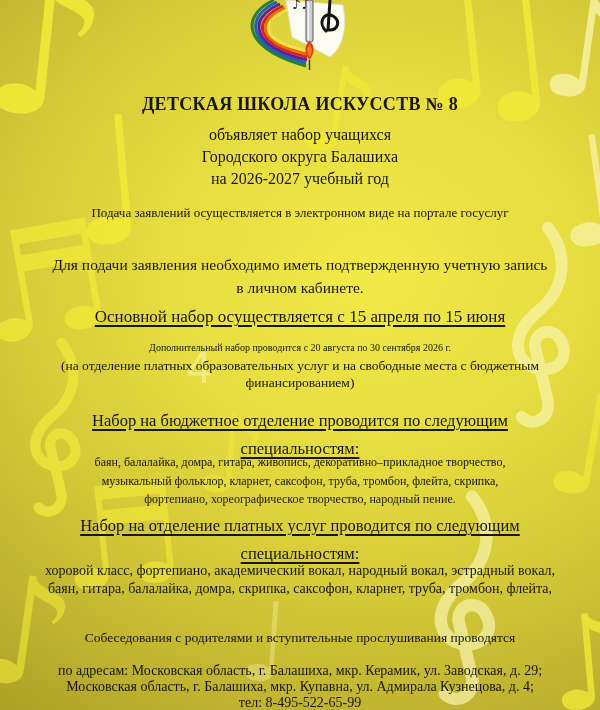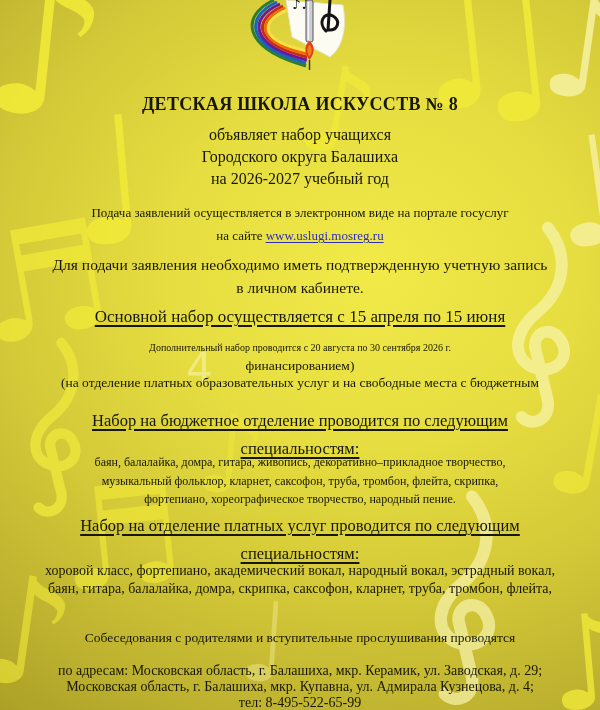--- a/index.html
+++ b/index.html
@@ -105,33 +105,32 @@
 
   <div class="tb title">ДЕТСКАЯ ШКОЛА ИСКУССТВ № 8</div>
   <div class="tb subtitle">
     <div>объявляет набор учащихся</div>
     <div>Городского округа Балашиха</div>
     <div>на 2026-2027 учебный год</div>
   </div>
 
   <div class="tb app1">
     <div>Подача заявлений осуществляется в электронном виде на портале госуслуг</div>
-    <div><span>на сайте </span><a class="link">www.uslugi.mosreg.ru</a></div>
   </div>
   <div class="tb app2">
     <div>Для подачи заявления необходимо иметь подтвержденную учетную запись</div>
     <div>в личном кабинете.</div>
   </div>
 
   <div class="tb h-main"><span class="h-ul">Основной набор осуществляется с 15 апреля по 15 июня</span></div>
 
   <div class="tb additional">
     <div class="l1">Дополнительный набор проводится с 20 августа по 30 сентября 2026 г.</div>
+    <div class="l2">(на отделение платных образовательных услуг и на свободные места с бюджетным</div>
     <div class="l2">финансированием)</div>
-    <div class="l2">(на отделение платных образовательных услуг и на свободные места с бюджетным</div>
   </div>
 
   <div class="tb h-budget">
     <div><span class="h-ul">Набор на бюджетное отделение проводится по следующим</span></div>
     <div><span class="h-ul">специальностям:</span></div>
   </div>
   <div class="tb budget-list">
     <div>баян, балалайка, домра, гитара, живопись, декоративно–прикладное творчество,</div>
     <div>музыкальный фольклор, кларнет, саксофон, труба, тромбон, флейта, скрипка,</div>
     <div>фортепиано, хореографическое творчество, народный пение.</div>

